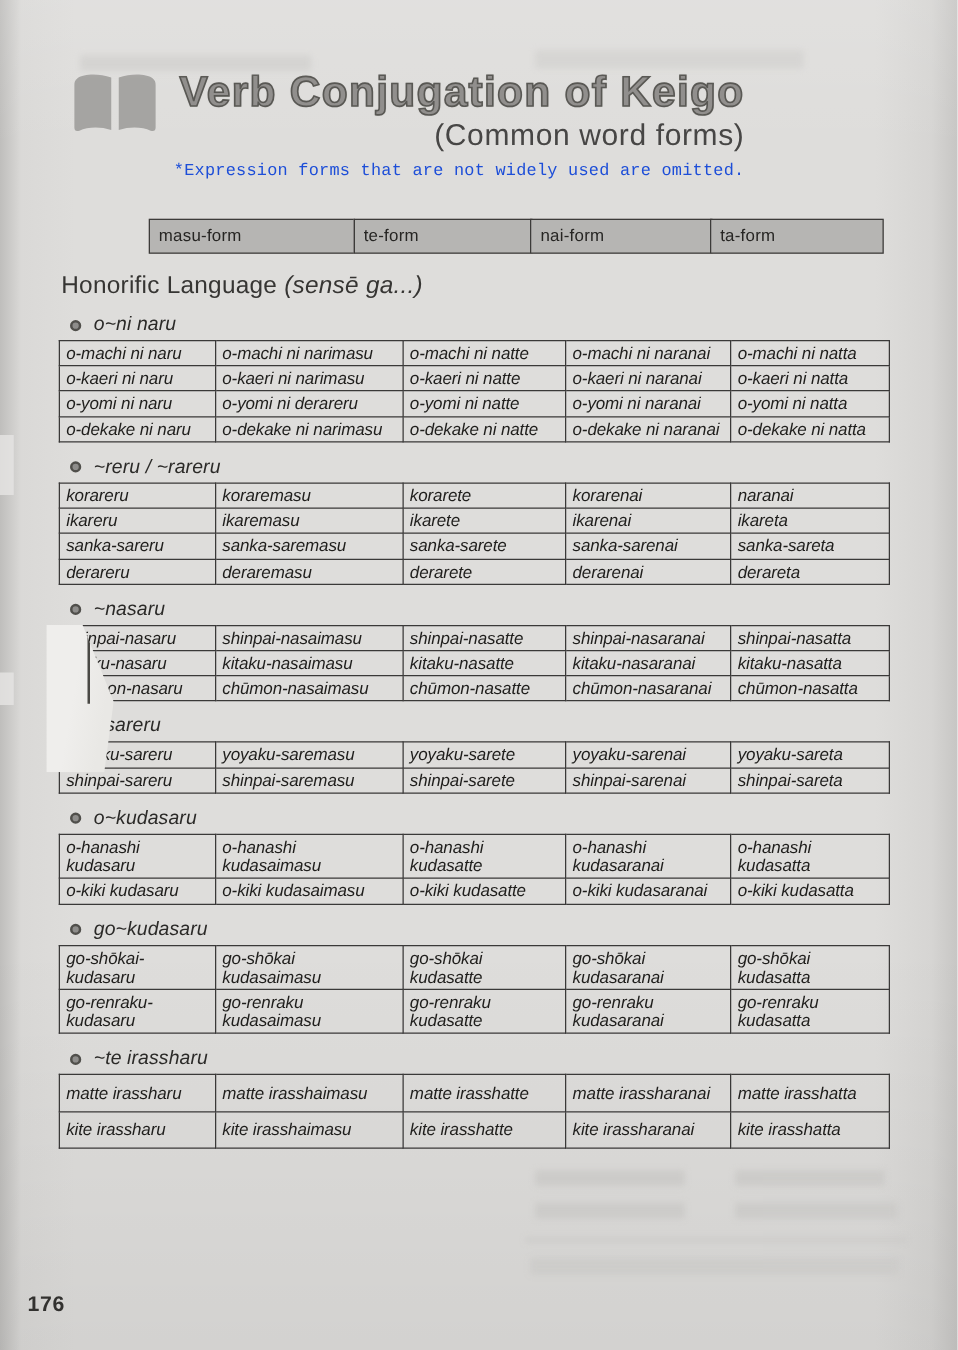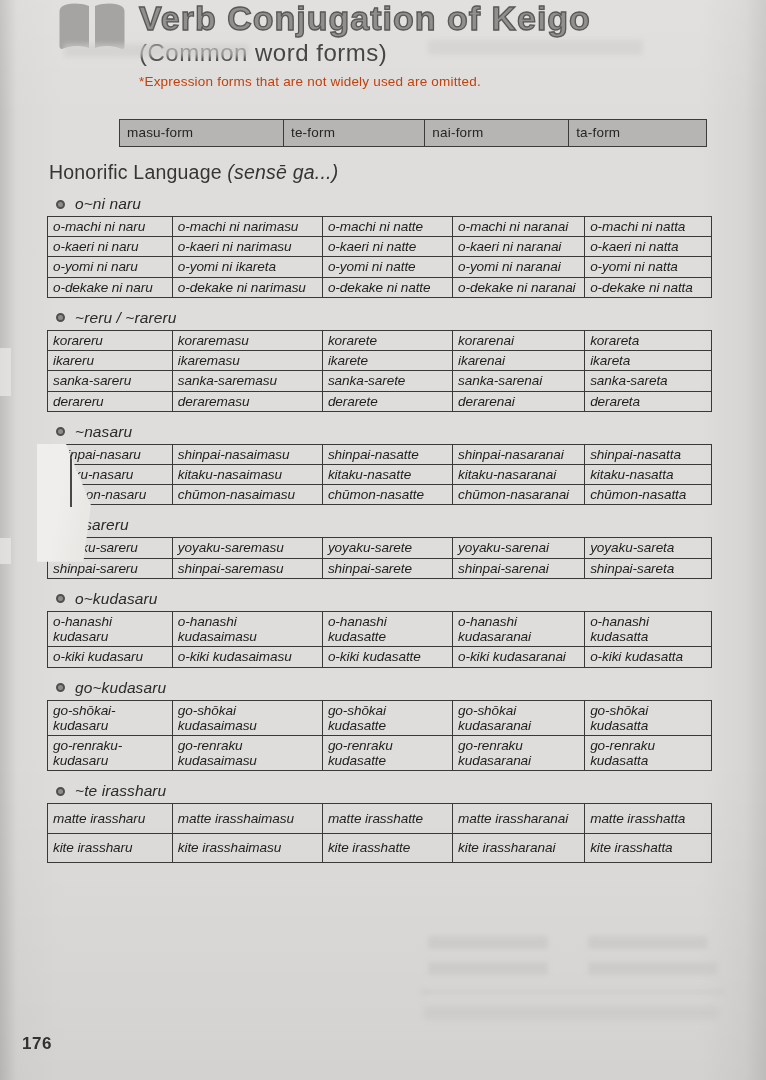--- a/index.html
+++ b/index.html
@@ -23,29 +23,29 @@
   .bb2 { left:168px; top:8px;  width:120px; height:13px; }
   .bb3 { left:8px;  top:34px; width:120px; height:13px; }
   .bb4 { left:168px; top:34px; width:130px; height:13px; }
   .bb5 { left:0;    top:62px; width:305px; height:4px;  }
   .bb6 { left:4px;  top:78px; width:295px; height:14px; opacity:.8; }
   .edge-patch { position:absolute; left:0; width:11px; background:#e6e5e3; opacity:.8; pointer-events:none; }
   .ep1 { top:348px; height:48px; }
   .ep2 { top:538px; height:26px; }
 
   
-  .header-row { display:flex; align-items:flex-start; margin-left:8px; }
+  .header-row { display:flex; align-items:flex-start; padding-top:56px; margin-left:8px;text-align:right; }
   .book-icon { flex:0 0 auto; margin:2px 10px 0 0; }
   .title-col h1 {
     font-size:34px; font-weight:bold; letter-spacing:1px; line-height:1.06;
     color:#918f8d; -webkit-text-stroke:1.3px #595854;
     text-shadow:0 0 1px #6a6965;
   }
   .subtitle { font-size:24px; font-weight:normal; letter-spacing:.5px; color:#474645; margin-top:3px; }
-  .note { font-size:13.5px; color:#c2410c; margin-top:7px; letter-spacing:.2px; }
+  .note { font-size:13.5px; color:#1d4ed8; margin-top:7px; letter-spacing:.2px;font-family:Liberation Mono, monospace; }
 
   
   .form-strip { display:flex; margin:30px 0 0 72px; }
   .form-cell {
     background:#b6b5b3; border:1.5px solid #3c3b39; margin-left:-1.5px;
     height:28px; padding:5px 7px 0; font-size:13.5px; color:#262523; letter-spacing:.2px;
   }
   .form-cell:first-child { margin-left:0; }
   .fc1 { width:27.9%; } .fc2 { width:24.1%; } .fc3 { width:24.5%; } .fc4 { width:23.5%; }
 
@@ -140,21 +140,21 @@
             </tr>
             <tr>
               <td>o-kaeri ni naru</td>
               <td>o-kaeri ni narimasu</td>
               <td>o-kaeri ni natte</td>
               <td>o-kaeri ni naranai</td>
               <td>o-kaeri ni natta</td>
             </tr>
             <tr>
               <td>o-yomi ni naru</td>
-              <td>o-yomi ni ikareta</td>
+              <td>o-yomi ni derareru</td>
               <td>o-yomi ni natte</td>
               <td>o-yomi ni naranai</td>
               <td>o-yomi ni natta</td>
             </tr>
             <tr>
               <td>o-dekake ni naru</td>
               <td>o-dekake ni narimasu</td>
               <td>o-dekake ni natte</td>
               <td>o-dekake ni naranai</td>
               <td>o-dekake ni natta</td>
@@ -174,21 +174,21 @@
             <col style="width: 19.6%;">
             <col style="width: 19.9%;">
             <col style="width: 19.1%;">
           </colgroup>
           <tbody>
             <tr>
               <td>korareru</td>
               <td>koraremasu</td>
               <td>korarete</td>
               <td>korarenai</td>
-              <td>korareta</td>
+              <td>naranai</td>
             </tr>
             <tr>
               <td>ikareru</td>
               <td>ikaremasu</td>
               <td>ikarete</td>
               <td>ikarenai</td>
               <td>ikareta</td>
             </tr>
             <tr>
               <td>sanka-sareru</td>

